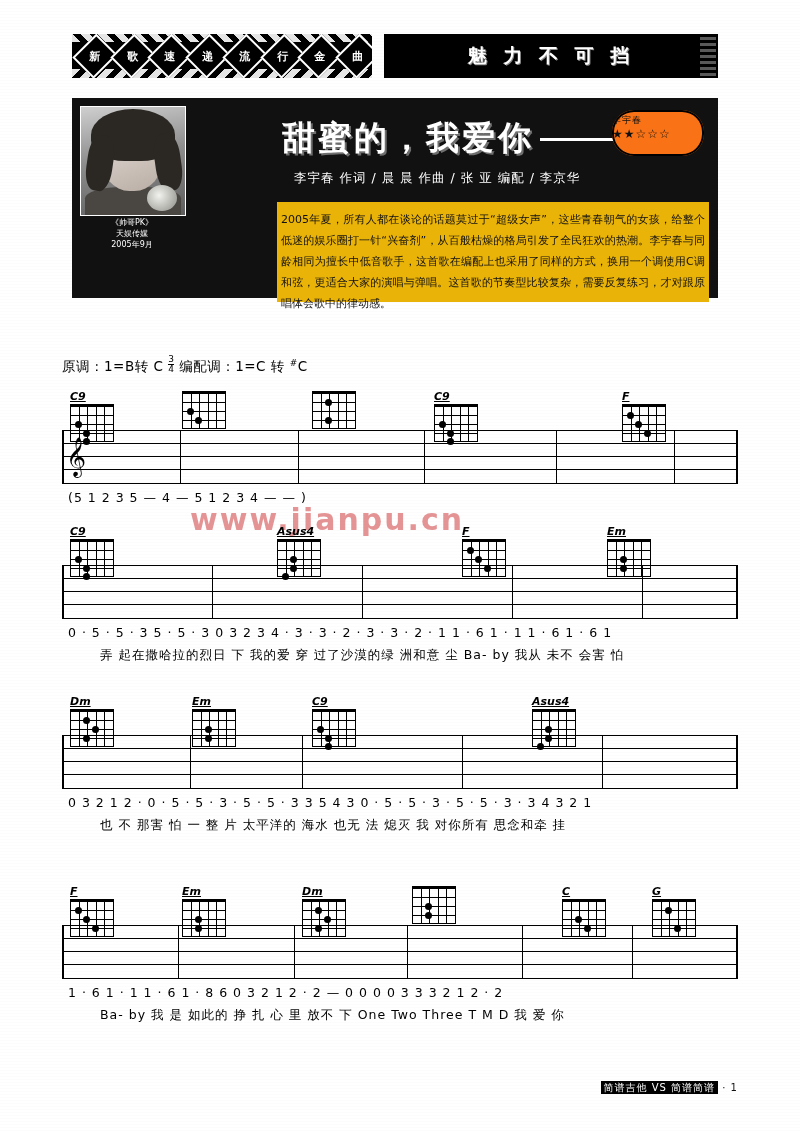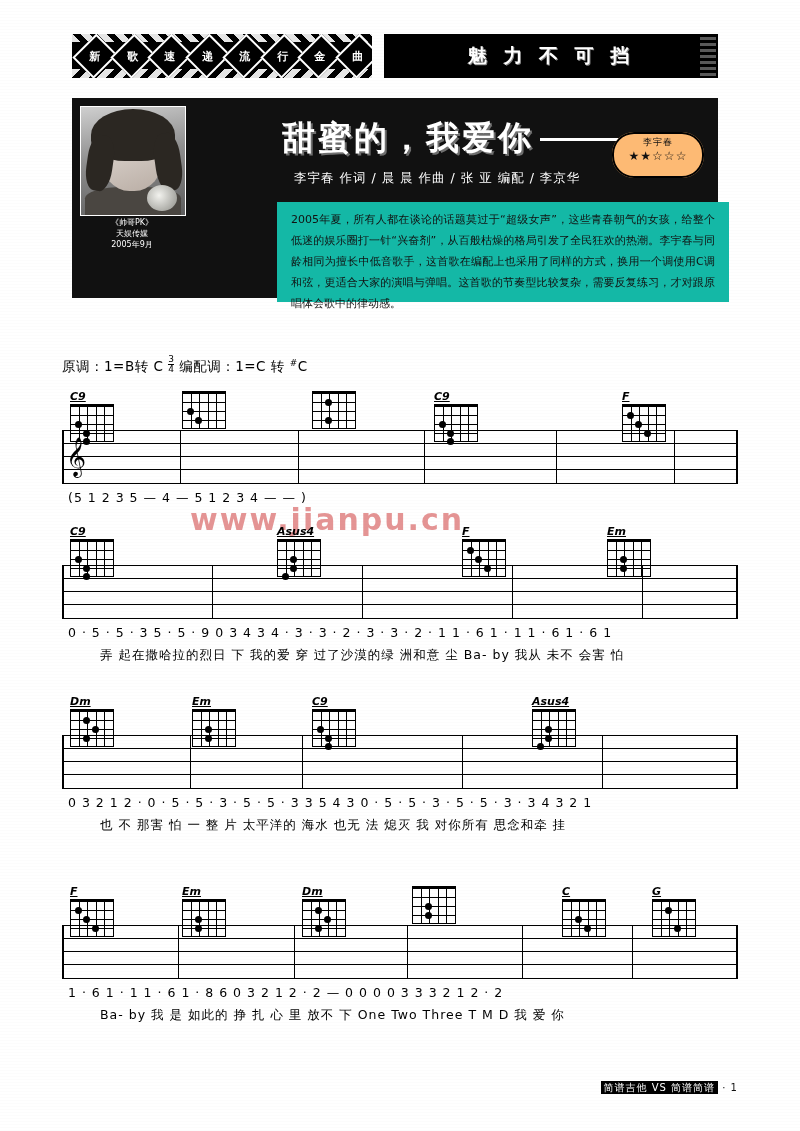--- a/index.html
+++ b/index.html
@@ -106,30 +106,30 @@
     text-shadow:2px 2px 0 #6e6e6e;
     font-family:"DejaVu Sans","Liberation Sans",sans-serif;
   }
   .song-title .tail{
     display:inline-block;width:120px;height:3px;background:#fff;vertical-align:middle;margin-left:6px;
   }
   .credits{
     position:absolute;left:222px;top:72px;color:#fff;font-size:12.5px;letter-spacing:1px;
   }
   .star-box{
-    position:absolute;right:14px;top:34px;width:92px;height:46px;
-    background:#fdba74;border-radius:22px;text-align:center;
+    position:absolute;right:14px;top:12px;width:92px;height:46px;
+    background:#f97316;border-radius:22px;
     box-shadow:0 0 0 2px #000 inset;
   }
   .star-box .lbl{font-size:9px;color:#111;margin-top:4px;letter-spacing:1px;}
   .star-box .stars{font-size:12px;color:#111;letter-spacing:1px;}
   .intro{
     position:absolute;left:205px;top:104px;width:424px;height:84px;
-    background:#14b8a6;color:#111;font-size:11px;line-height:1.9;
-    padding:8px 14px;text-align:justify;
+    background:#eab308;color:#111;font-size:11px;line-height:1.9;
+    padding:8px 4px;text-align:justify;
   }
 
   
   .keyline{
     position:absolute;left:62px;top:355px;font-size:13.5px;color:#000;letter-spacing:.5px;
   }
   .keyline sup{font-size:9px;}
   .frac{display:inline-block;text-align:center;font-size:9px;line-height:1;vertical-align:-1px;}
   .frac b{display:block;border-bottom:1px solid #000;font-weight:normal;}
 
@@ -355,21 +355,21 @@
         </div>
       </div>
     <div class="staff" style="top:40px">
       <div class="startbar"></div>
       <div class="barline" style="left:150px"></div>
       <div class="barline" style="left:300px"></div>
       <div class="barline" style="left:450px"></div>
       <div class="barline" style="left:580px"></div>
       <div class="endbar"></div>
     </div>
-    <div class="numline" style="top:100px;left:6px">0 · 5 · 5 · 3  5 · 5 · 9  0 3 4 3  4 · 3 · 3 · 2 · 3 · 3 · 2 · 1   1 ·   6 1 ·  1 1 ·  6 1 ·  6 1</div>
+    <div class="numline" style="top:100px;left:6px">0 · 5 · 5 · 3  5 · 5 · 3  0 3 2 3  4 · 3 · 3 · 2 · 3 · 3 · 2 · 1   1 ·   6 1 ·  1 1 ·  6 1 ·  6 1</div>
     <div class="lyricline" style="top:122px;left:38px">弄  起在撒哈拉的烈日 下 我的爱     穿  过了沙漠的绿 洲和意  尘              Ba-   by  我从  未不  会害   怕</div>
   </div>
 
   <div class="system" style="top:695px;height:140px">
     <div id="ch3">
         <div class="chord" style="left: 8px; top: 0px;">
           <div class="nm">Dm</div>
           <div class="grid">
             <div class="dot" style="left: 12.3px; top: 5px;"></div>
             <div class="dot" style="left: 20.6px; top: 13.8px;"></div>

